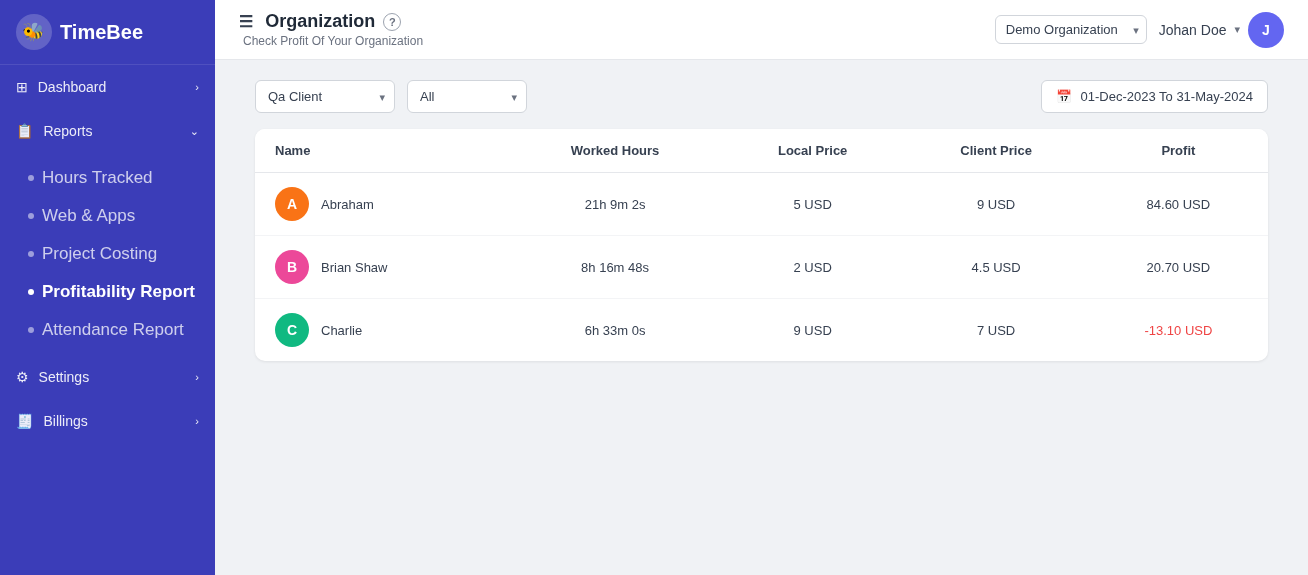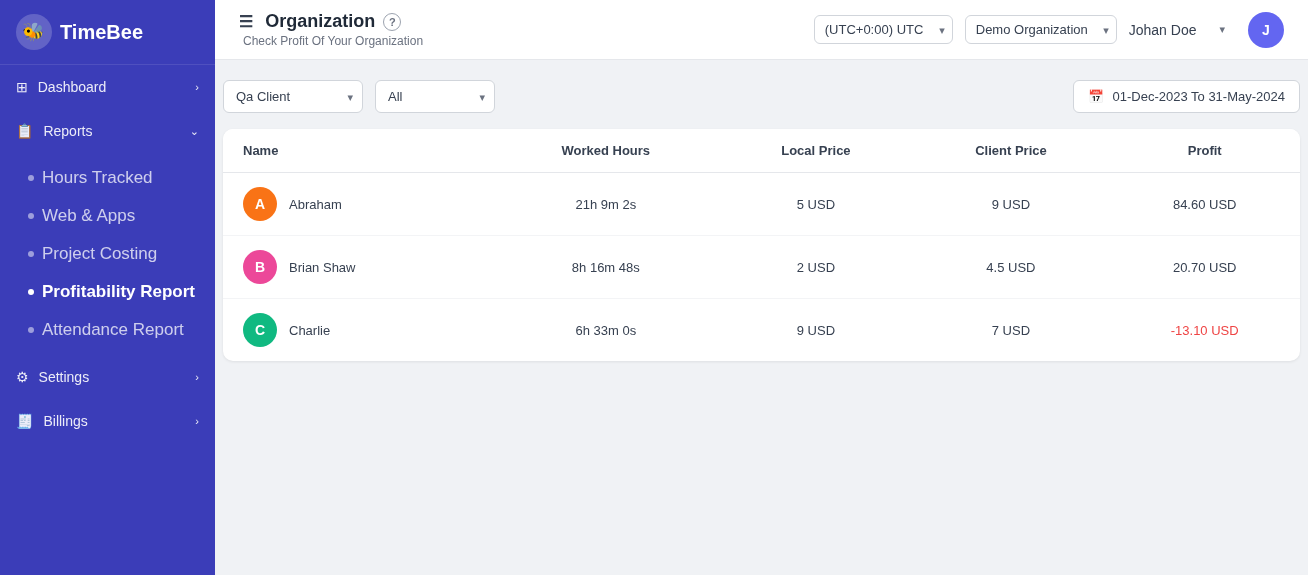--- a/index.html
+++ b/index.html
@@ -108,37 +108,37 @@
       position: absolute;
       right: 8px;
       top: 50%;
       transform: translateY(-50%);
       pointer-events: none;
       font-size: 11px;
       color: #6b7280;
     }
 
     .user-info {
-      display: flex; align-items: center; gap: 23px;
+      display: flex; align-items: center; gap: 8px;
       font-size: 14px; font-weight: 500; color: #374151;
       cursor: pointer;
     }
     .user-avatar {
       width: 36px; height: 36px; border-radius: 50%;
       background: #6366f1;
       overflow: hidden;
       display: flex; align-items: center; justify-content: center;
       color: white; font-weight: 600; font-size: 14px;
     }
     .hamburger-icon { font-size: 16px; color: #374151; margin-right: 4px; }
 
     
     .content {
       flex: 1;
-      padding: 20px 8px;
+      padding: 20px 40px;
       overflow-y: auto;
       background: #f0f2f5;
     }
 
     .filter-bar {
       display: flex;
       align-items: center;
       justify-content: space-between;
       margin-bottom: 16px;
     }
@@ -293,23 +293,20 @@
   <header class="header">
     <div class="header-left">
       <div class="header-title">
         <span class="hamburger-icon">☰</span>
         <span>Organization</span>
         <span style="width:18px;height:18px;border-radius:50%;border:1.5px solid #9ca3af;display:inline-flex;align-items:center;justify-content:center;font-size:11px;color:#6b7280;cursor:pointer;">?</span>
       </div>
       <div class="header-subtitle">Check Profit Of Your Organization</div>
     </div>
     <div class="header-right">
-      <div class="select-wrapper">
-        <select class="timezone-select"><option>(UTC+0:00) UTC</option></select>
-      </div>
       <div class="select-wrapper">
         <select class="org-select"><option>Demo Organization</option></select>
       </div>
       <div class="user-info">
         <span>Johan Doe</span>
         <span style="font-size:11px;color:#6b7280;">▾</span>
         <div class="user-avatar">
           <span>J</span>
         </div>
       </div>

